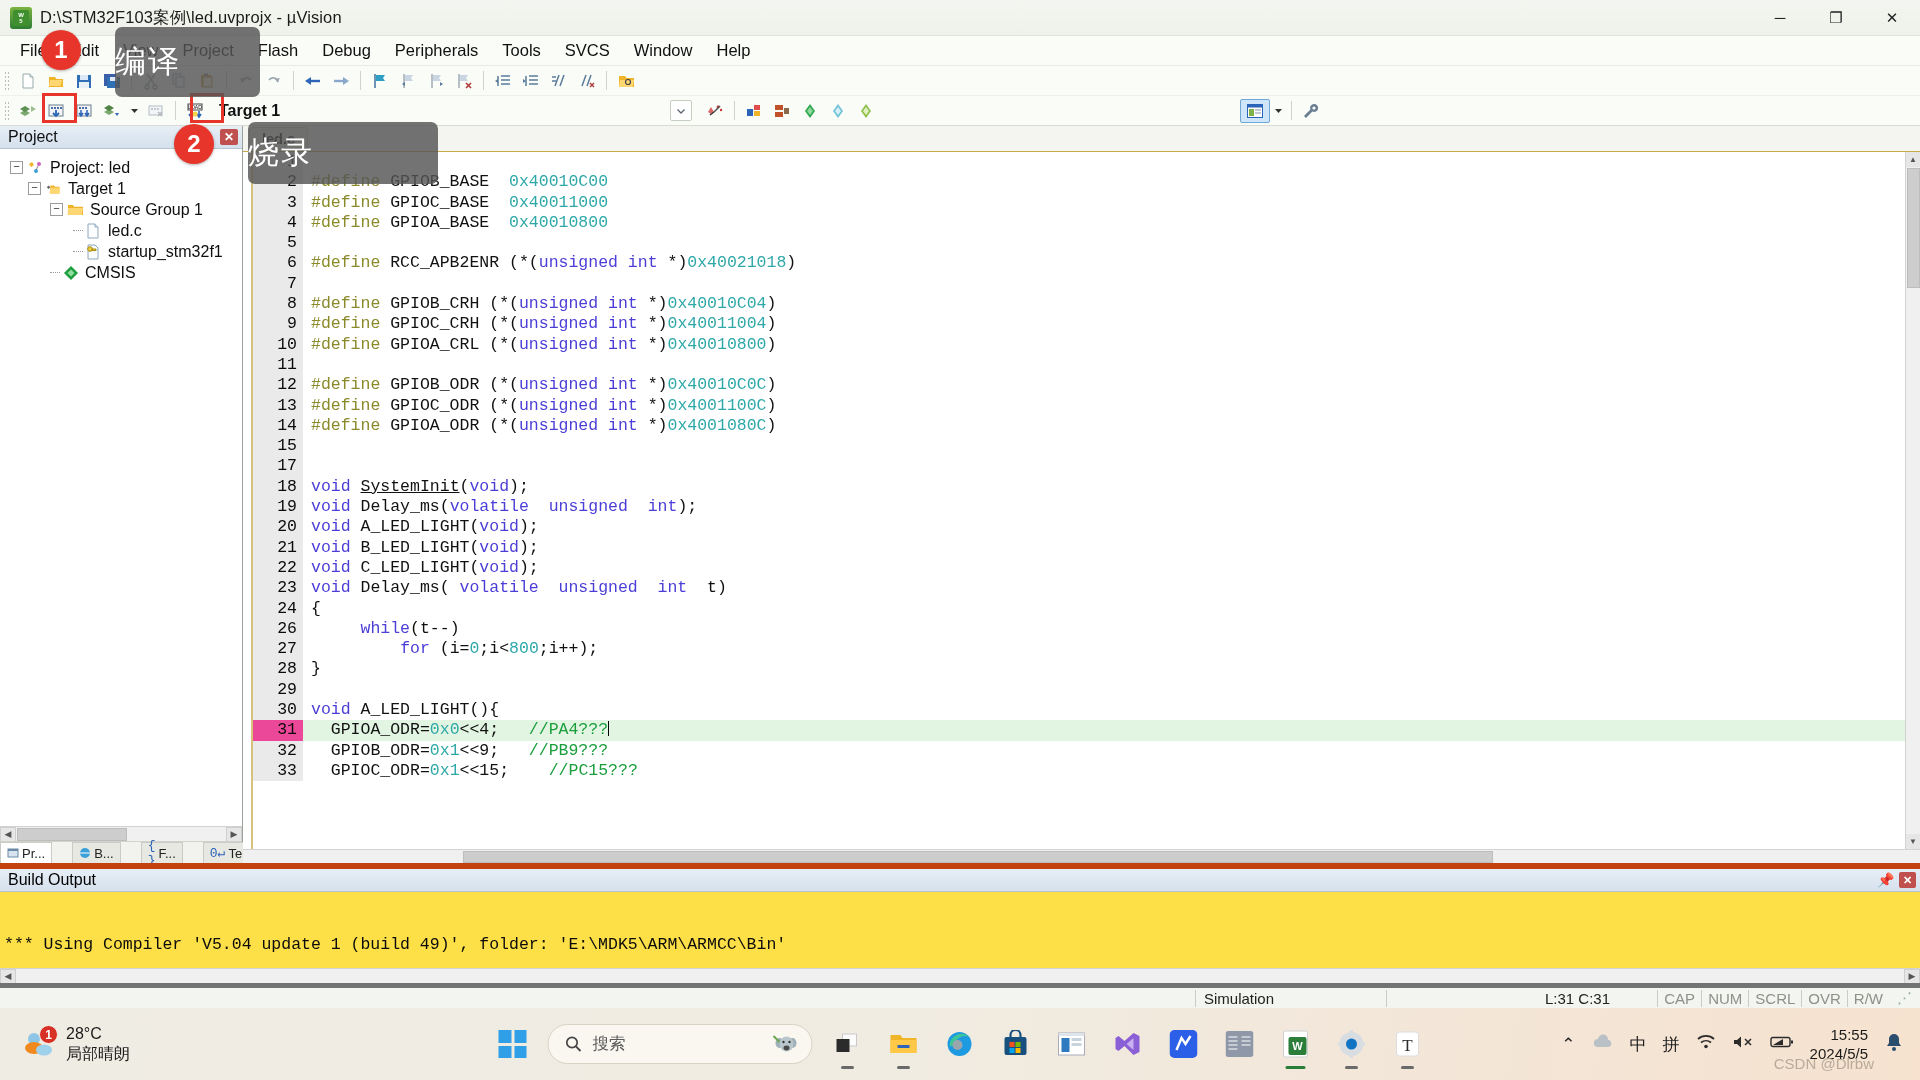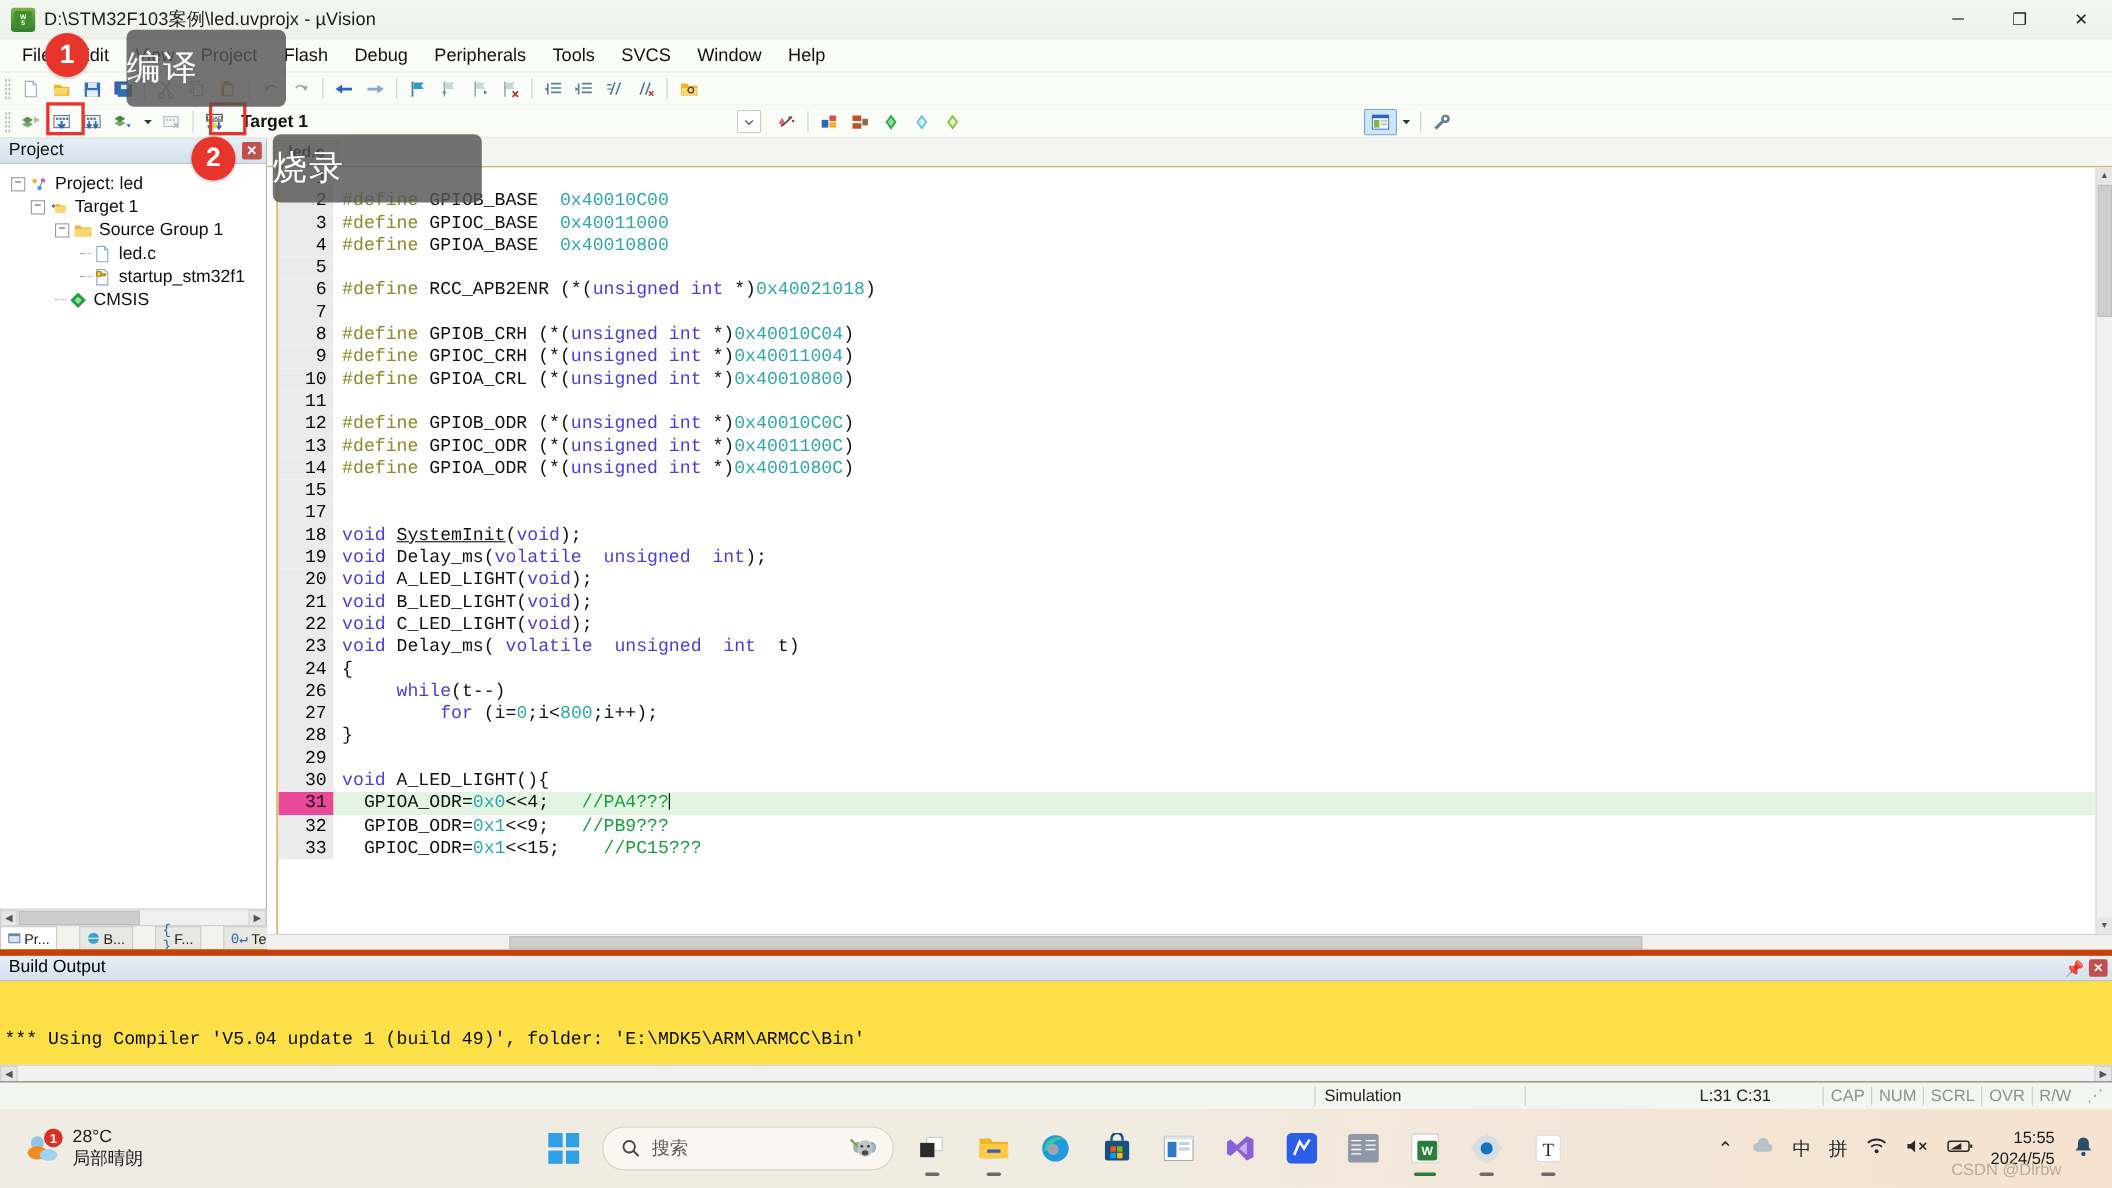--- a/index.html
+++ b/index.html
@@ -117,21 +117,21 @@
   .build-head .tools { margin-left:auto; display:flex; align-items:center; gap:4px; }
   .pin { font-size:14px; color:#333; }
   .bx { width:17px; height:16px; background:#c0504d; color:#fff; font-size:11px; font-weight:bold;
        display:flex; align-items:center; justify-content:center; border-radius:2px;}
   .build-body { flex:1; font-family:"Liberation Mono", monospace; font-size:16.5px;
       line-height:20.5px; padding:2px 0 0 4px; color:#0b0b0b; white-space:pre; overflow:hidden;}
   .build-scroll { height:15px; background:#f0f0f0; border-top:1px solid #d3d3d3; display:flex; align-items:center;}
 
   
   .statusbar { height:25px; display:flex; align-items:center; background:#f3f5f0;
-      border-top:1px solid #737373; font-size:15px; color:#222; }
+      border-top:5px solid #737373; font-size:15px; color:#222; }
   .st-cell { padding:0 8px; height:25px; display:flex; align-items:center; }
   .st-div { width:1px; height:17px; background:#c9cdc5; }
   .st-flag { padding:0 6px; color:#8d918a; }
 
   
   .callout-badge { position:absolute; width:40px; height:40px; border-radius:50%;
      background:#e8352b; color:#fff; font-size:24px; font-weight:bold;
      display:flex; align-items:center; justify-content:center; z-index:40;
      box-shadow:0 1px 3px rgba(0,0,0,.3); }
   .callout-box { position:absolute; background:rgba(84,84,84,.82); color:#fff;

